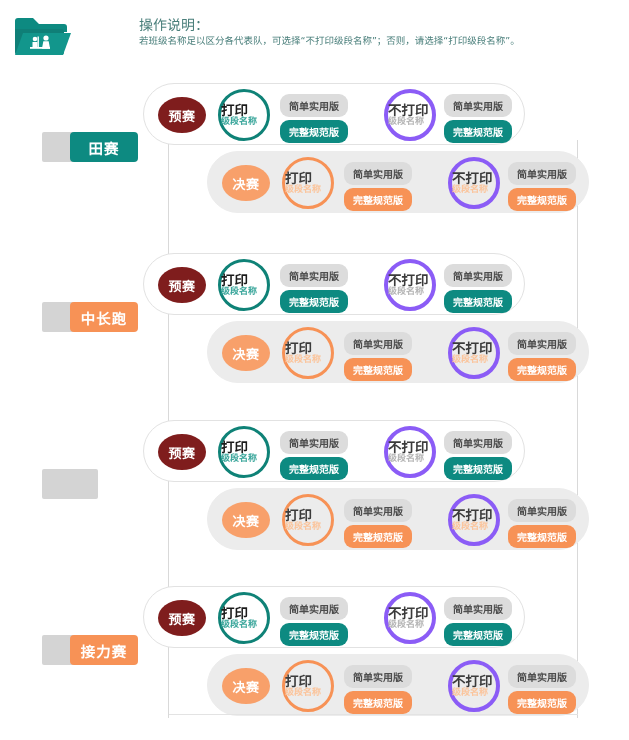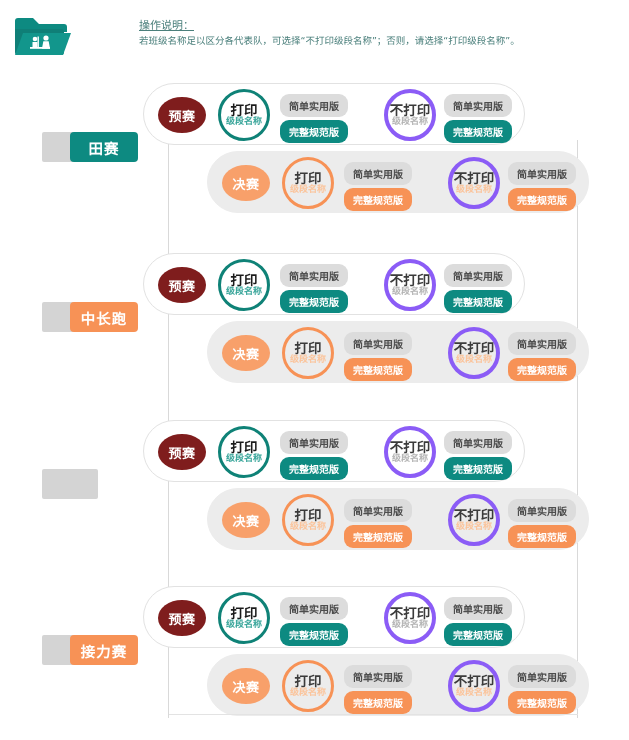--- a/index.html
+++ b/index.html
@@ -24,21 +24,21 @@
     position:absolute; left:78px; top:20px;
     font-size:21px; font-weight:bold; letter-spacing:1px;
     color:#1b1b1b;
     white-space:nowrap;
   }
   .note{
     position:absolute; left:139px; top:18px;
     line-height:15px;
   }
   .note-label{
-    font-size:11px; color:#4a7f7b; white-space:nowrap; display:block;text-decoration:underline;
+    font-size:14px; color:#4a7f7b; white-space:nowrap; display:block;
   }
   .note-body{
     font-size:9.5px; color:#4a7f7b; white-space:nowrap; display:block;
   }
 
   
   .rail{
     position:absolute; width:1px; background:#d9d9d9;
   }
   .rail-left{ left:168px; }
@@ -85,21 +85,21 @@
     display:flex; align-items:center; justify-content:center;
     color:#ffffff; font-size:13px; font-weight:bold; letter-spacing:.5px;
   }
   .stage-badge.teal{ background:#7f1d1d; }
   .stage-badge.orange{ background:#f8a06a; }
 
   
   .ring{
     position:absolute; width:52px; height:52px; border-radius:50%;
     box-sizing:border-box; background:transparent;
-    display:flex; flex-direction:column; align-items:center; justify-content:center;
+    display:flex; flex-direction:column; align-items:flex-start; justify-content:center;
     line-height:1.05;
   }
   .ring.teal{ border:3px solid #0f8277; }
   .ring.orange{ border:3px solid #f79256; }
   .ring.gray{ border:4px solid #8b5cf6; }
   .ring .l1{ font-size:13.5px; font-weight:bold; }
   .ring .l2{ font-size:9px; font-weight:bold; }
   .ring.teal .l1{ color:#1b1b1b; } .ring.teal .l2{ color:#3aa69b; }
   .ring.orange .l1{ color:#3b3b3b; } .ring.orange .l2{ color:#fbc49b; }
   .ring.gray .l1{ color:#3b3b3b; } .ring.gray .l2{ color:#b5b5b5; }

